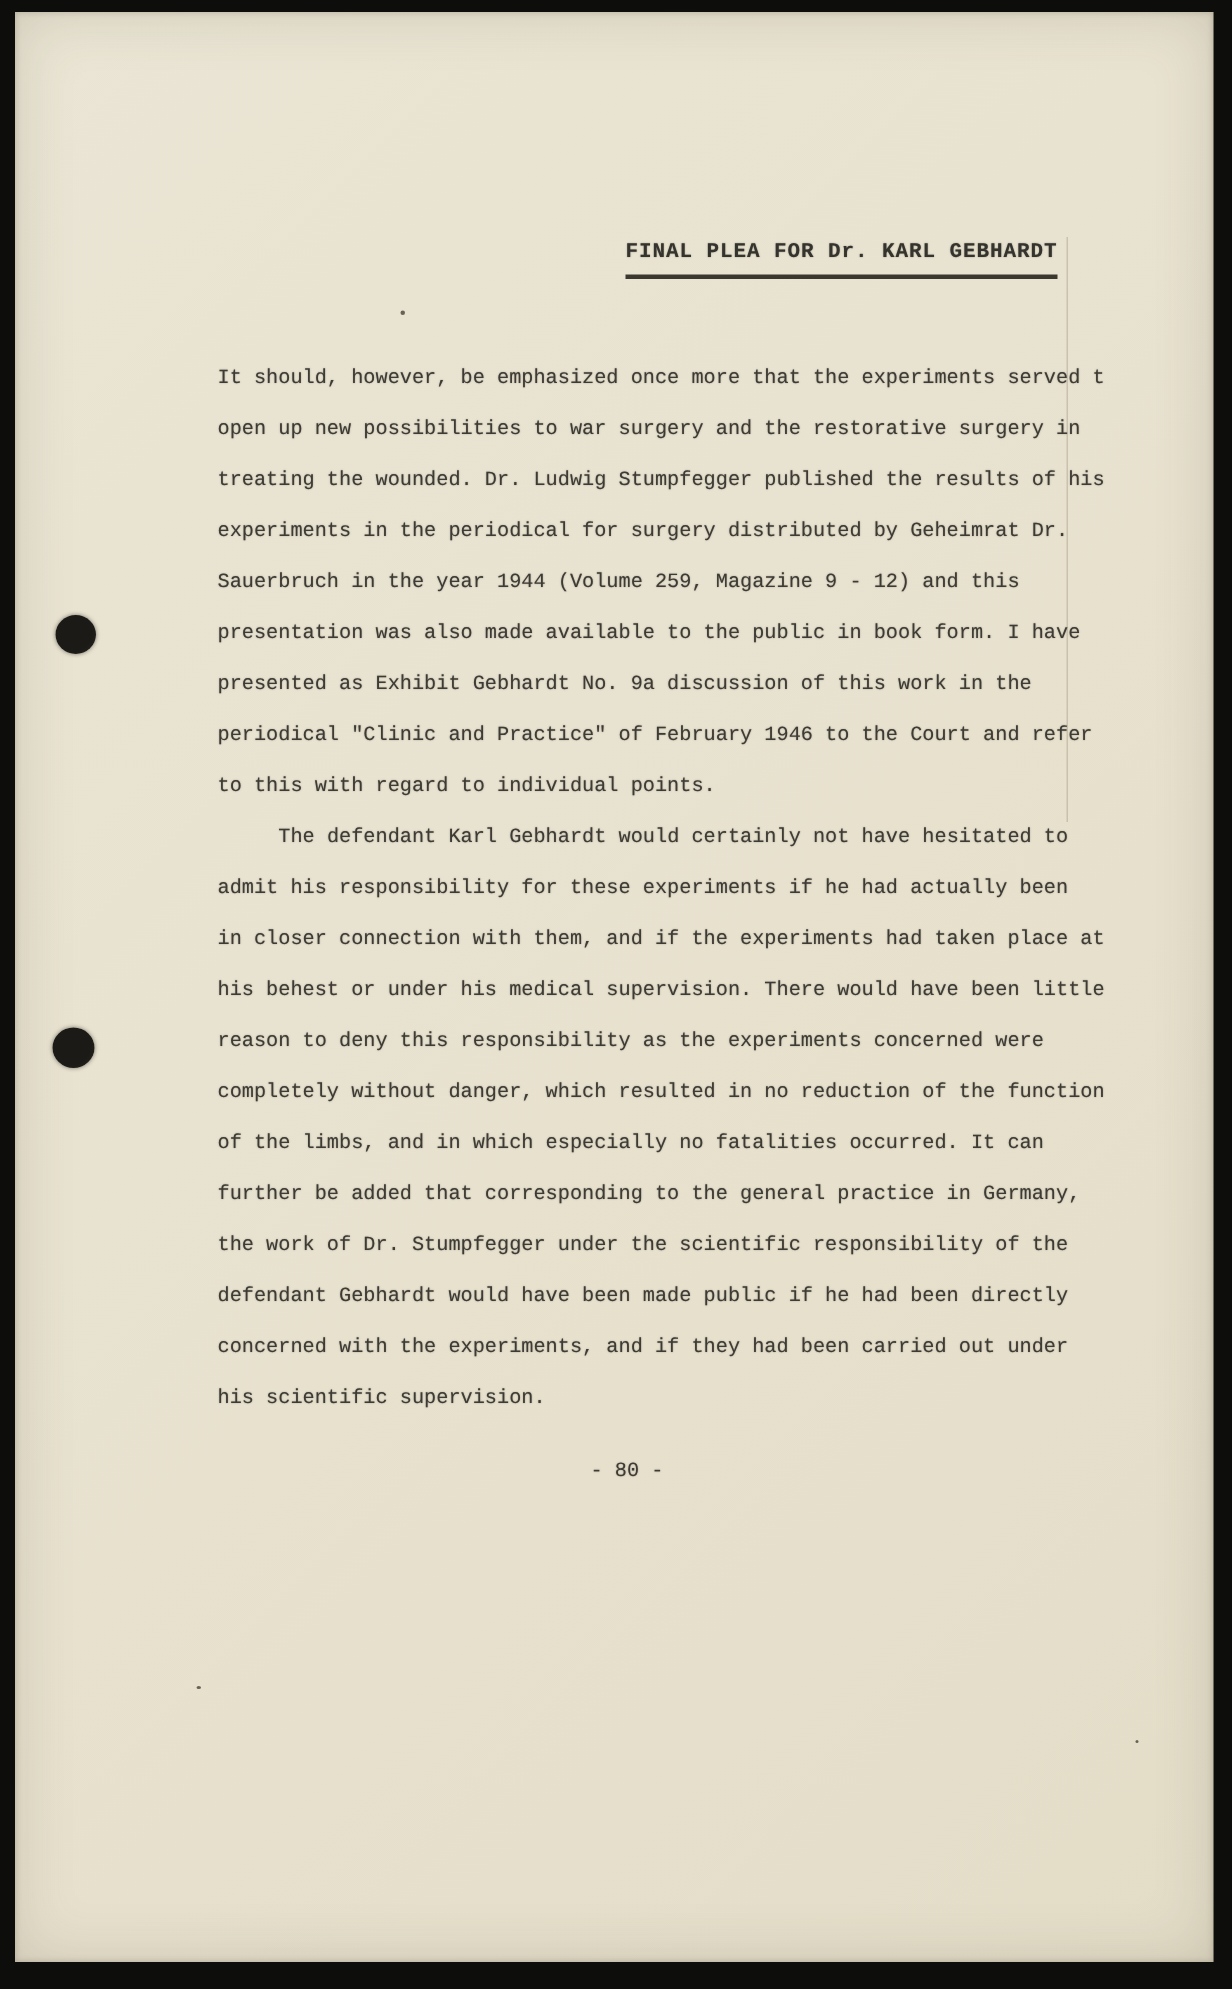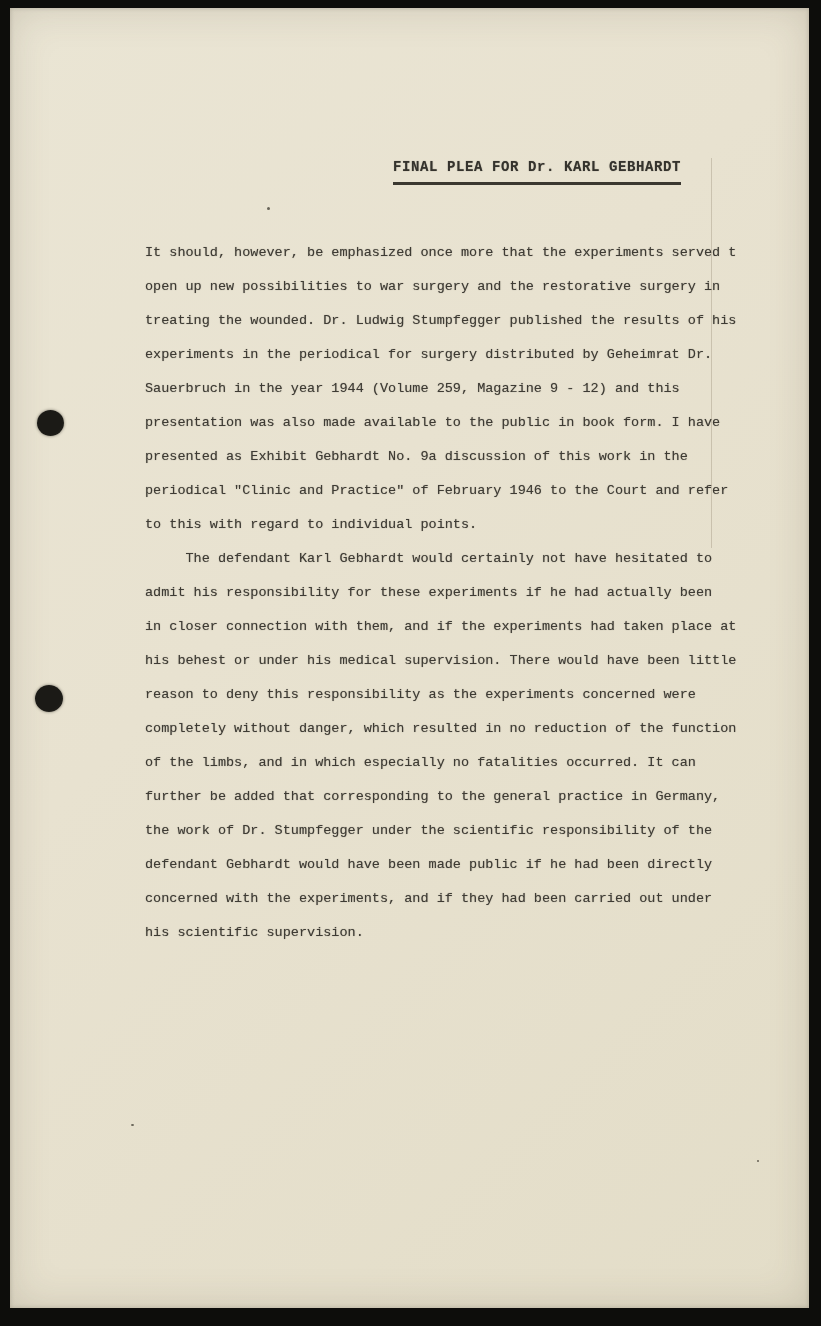--- a/index.html
+++ b/index.html
@@ -23,21 +23,21 @@
     top: 8px;
     right: 12px;
     bottom: 18px;
     background: linear-gradient(135deg, #eae5d4 0%, #e8e2d0 40%, #e3ddc8 100%);
     box-shadow: inset 0 0 40px rgba(90, 80, 60, 0.18),
                 inset 0 0 4px rgba(60, 55, 40, 0.25);
   }
   .doc-header {
     position: absolute;
     top: 150px;
-    right: 128px;
+    right: 104px;
     text-align: right;
   }
   .doc-title {
     display: inline-block;
     font-size: 14px;
     font-weight: bold;
     letter-spacing: 0.6px;
     color: #35332d;
     padding-bottom: 7px;
     border-bottom: 3px solid #3b3830;
@@ -125,20 +125,21 @@
 in closer connection with them, and if the experiments had taken place at
 his behest or under his medical supervision. There would have been little
 reason to deny this responsibility as the experiments concerned were
 completely without danger, which resulted in no reduction of the function
 of the limbs, and in which especially no fatalities occurred. It can
 further be added that corresponding to the general practice in Germany,
 the work of Dr. Stumpfegger under the scientific responsibility of the
 defendant Gebhardt would have been made public if he had been directly
 concerned with the experiments, and if they had been carried out under
 his scientific supervision.</p>
+      <div class="page-number">- 80 -</div>
     </div>
 
     <div class="hole hole-top"></div>
     <div class="hole hole-bottom"></div>
 
     <div class="crease"></div>
     <div class="speck speck-1"></div>
     <div class="speck speck-2"></div>
     <div class="speck speck-3"></div>
   </div>

